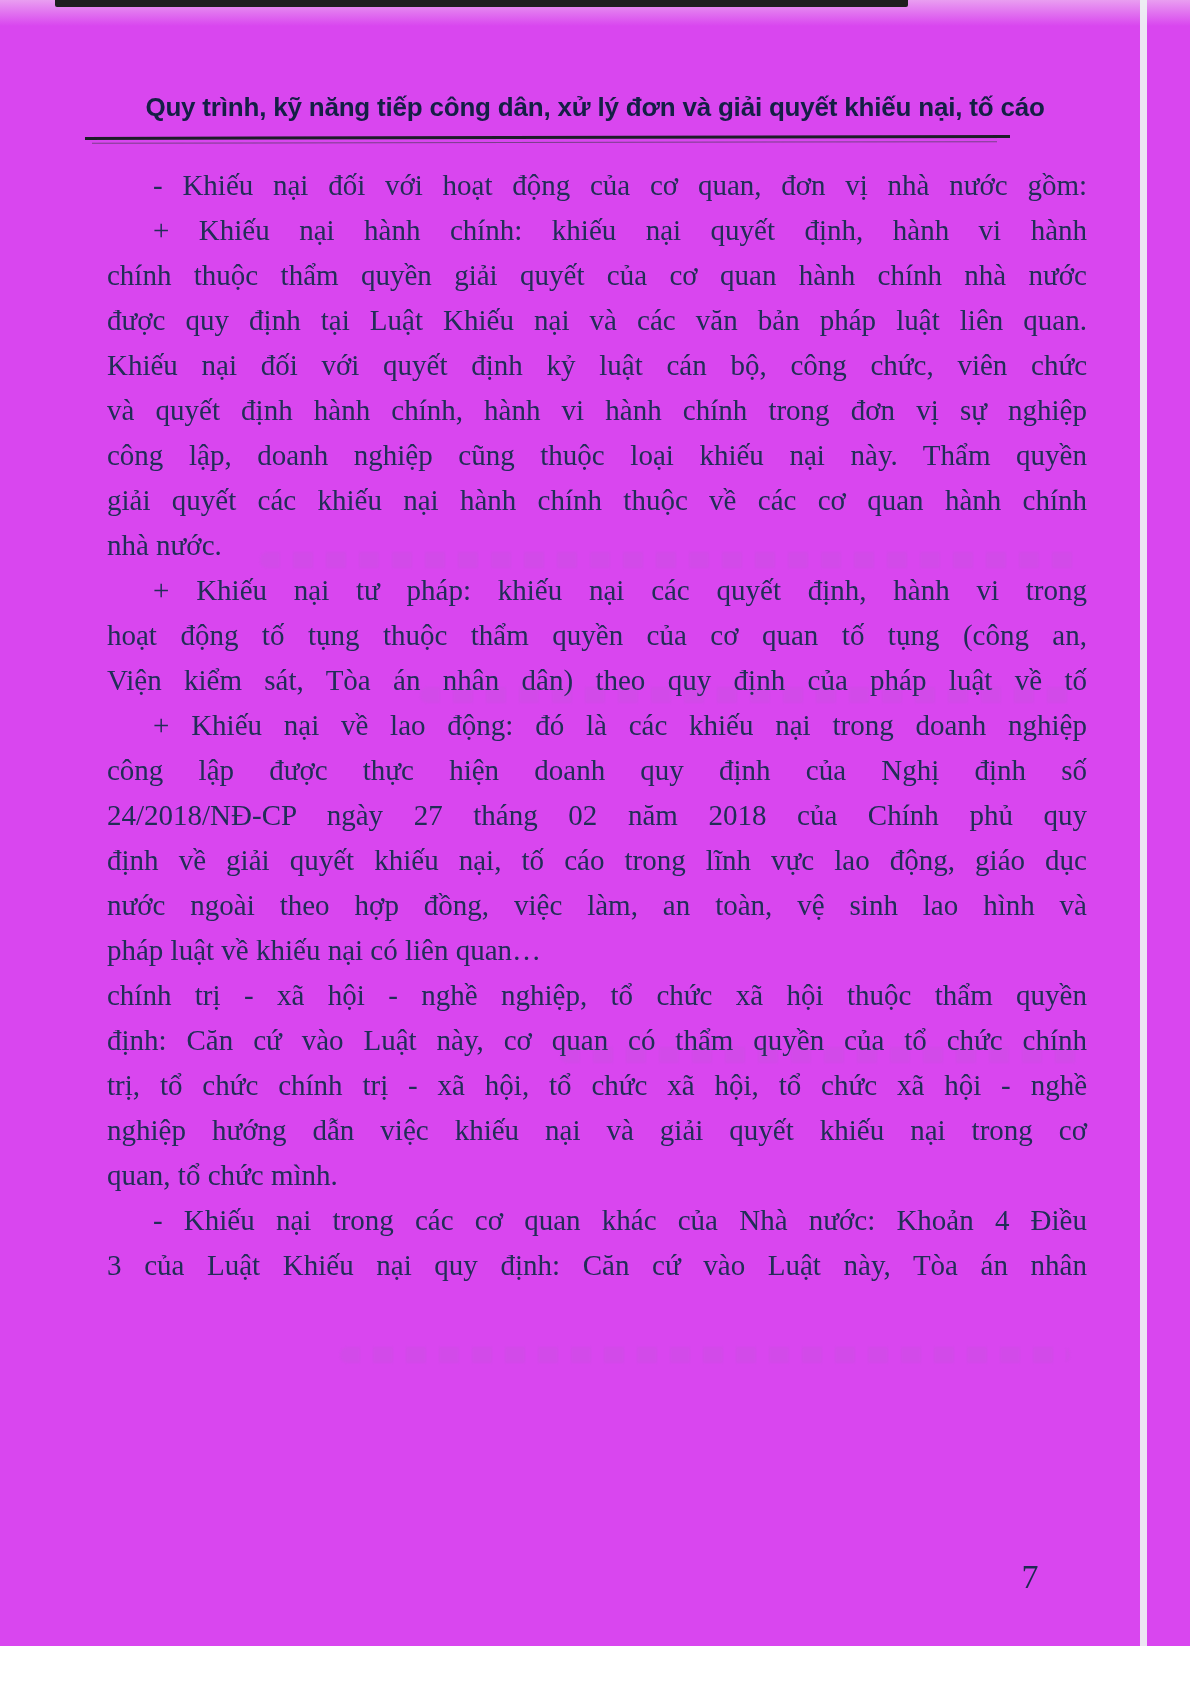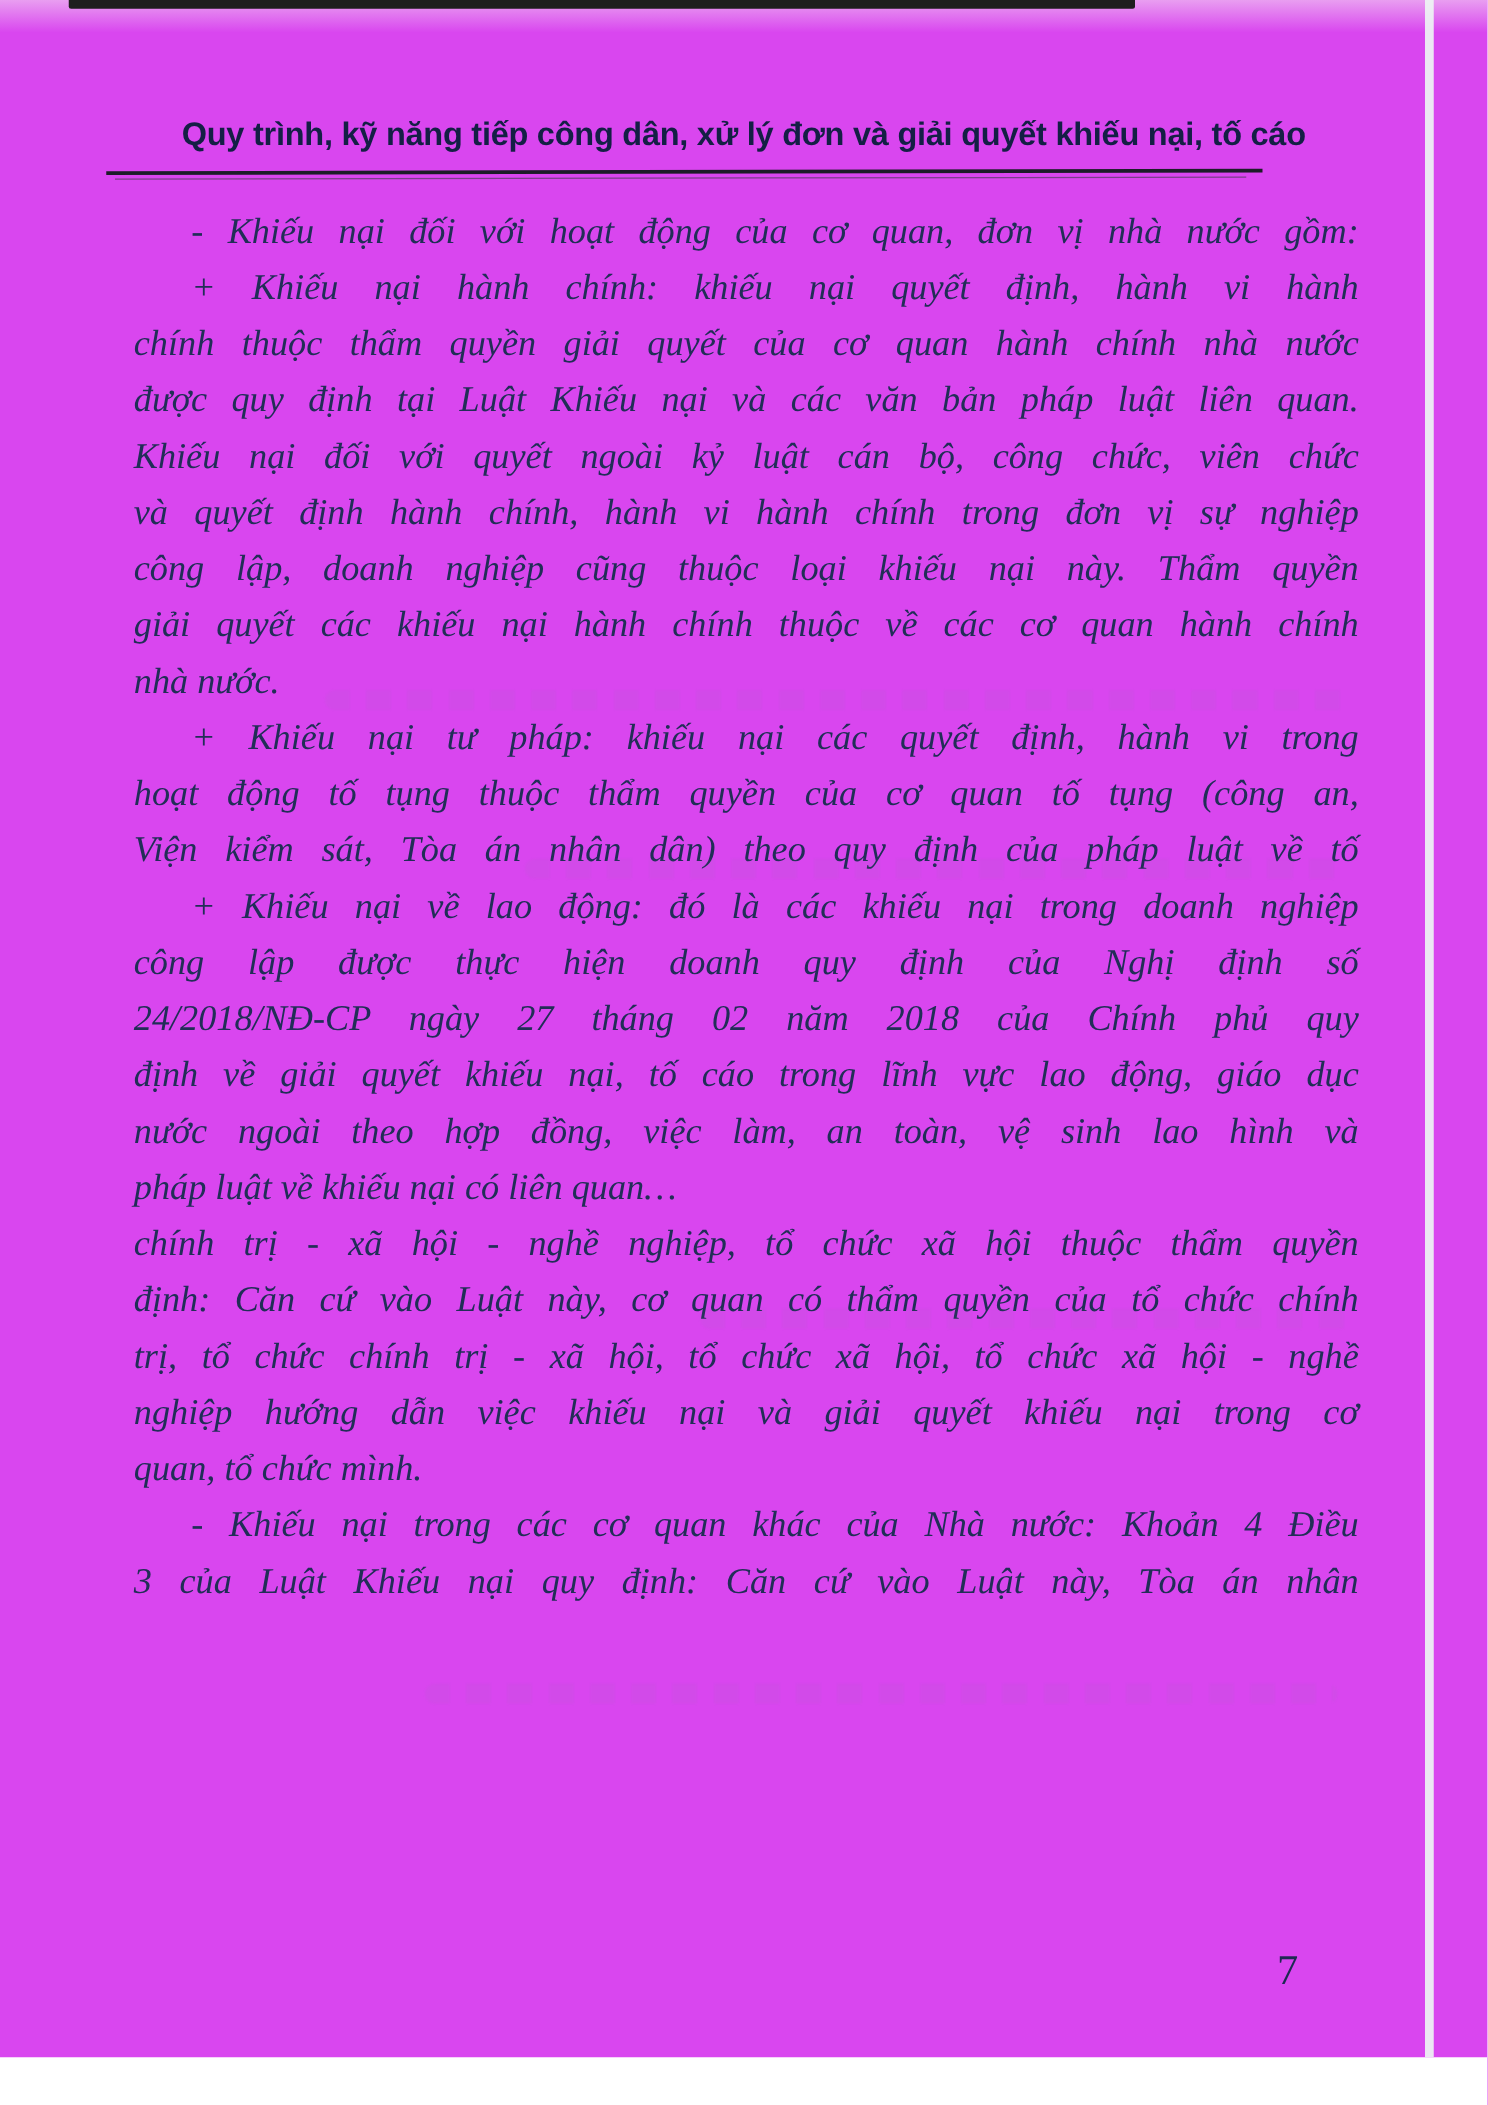--- a/index.html
+++ b/index.html
@@ -38,21 +38,21 @@
   }
   .head-rule-2{
     position:absolute;left:92px;top:142px;width:905px;height:1px;
     background:#3a3a48;opacity:.6;transform:rotate(-0.1deg);
   }
   .body-text{
     position:absolute;left:107px;top:163px;width:980px;
     font-size:29px;line-height:45px;
     color:#212e57;
   }
-  .line{height:45px;text-align:left;font-style:italic;}
+  .line{height:45px;text-align:left;}
   .line.fill{text-align:justify;text-align-last:justify;}
   .line.indent{padding-left:46px;}
   .page-number{
     position:absolute;left:990px;top:1558px;width:80px;
     text-align:center;font-size:34px;color:#1d2a52;
   }
   .smudge{
     position:absolute;height:16px;border-radius:8px;
     background:repeating-linear-gradient(90deg,rgba(125,135,160,.07) 0 20px,rgba(125,135,160,0) 20px 33px);
     filter:blur(1px);pointer-events:none;
@@ -69,21 +69,21 @@
   <div class="running-head">Quy trình, kỹ năng tiếp công dân, xử lý đơn và giải quyết khiếu nại, tố cáo</div>
 
   <div class="head-rule"></div>
   <div class="head-rule-2"></div>
 
   <div class="body-text" id="body-text">
       <div class="line indent fill">- Khiếu nại đối với hoạt động của cơ quan, đơn vị nhà nước gồm:</div>
       <div class="line indent fill">+ Khiếu nại hành chính: khiếu nại quyết định, hành vi hành</div>
       <div class="line fill">chính thuộc thẩm quyền giải quyết của cơ quan hành chính nhà nước</div>
       <div class="line fill">được quy định tại Luật Khiếu nại và các văn bản pháp luật liên quan.</div>
-      <div class="line fill">Khiếu nại đối với quyết ngoài kỷ luật cán bộ, công chức, viên chức</div>
+      <div class="line fill">Khiếu nại đối với quyết định kỷ luật cán bộ, công chức, viên chức</div>
       <div class="line fill">và quyết định hành chính, hành vi hành chính trong đơn vị sự nghiệp</div>
       <div class="line fill">công lập, doanh nghiệp cũng thuộc loại khiếu nại này. Thẩm quyền</div>
       <div class="line fill">giải quyết các khiếu nại hành chính thuộc về các cơ quan hành chính</div>
       <div class="line">nhà nước.</div>
       <div class="line indent fill">+ Khiếu nại tư pháp: khiếu nại các quyết định, hành vi trong</div>
       <div class="line fill">hoạt động tố tụng thuộc thẩm quyền của cơ quan tố tụng (công an,</div>
       <div class="line fill">Viện kiểm sát, Tòa án nhân dân) theo quy định của pháp luật về tố</div>
       <div class="line indent fill">+ Khiếu nại về lao động: đó là các khiếu nại trong doanh nghiệp</div>
       <div class="line fill">công lập được thực hiện doanh quy định của Nghị định số</div>
       <div class="line fill">24/2018/NĐ-CP ngày 27 tháng 02 năm 2018 của Chính phủ quy</div>

